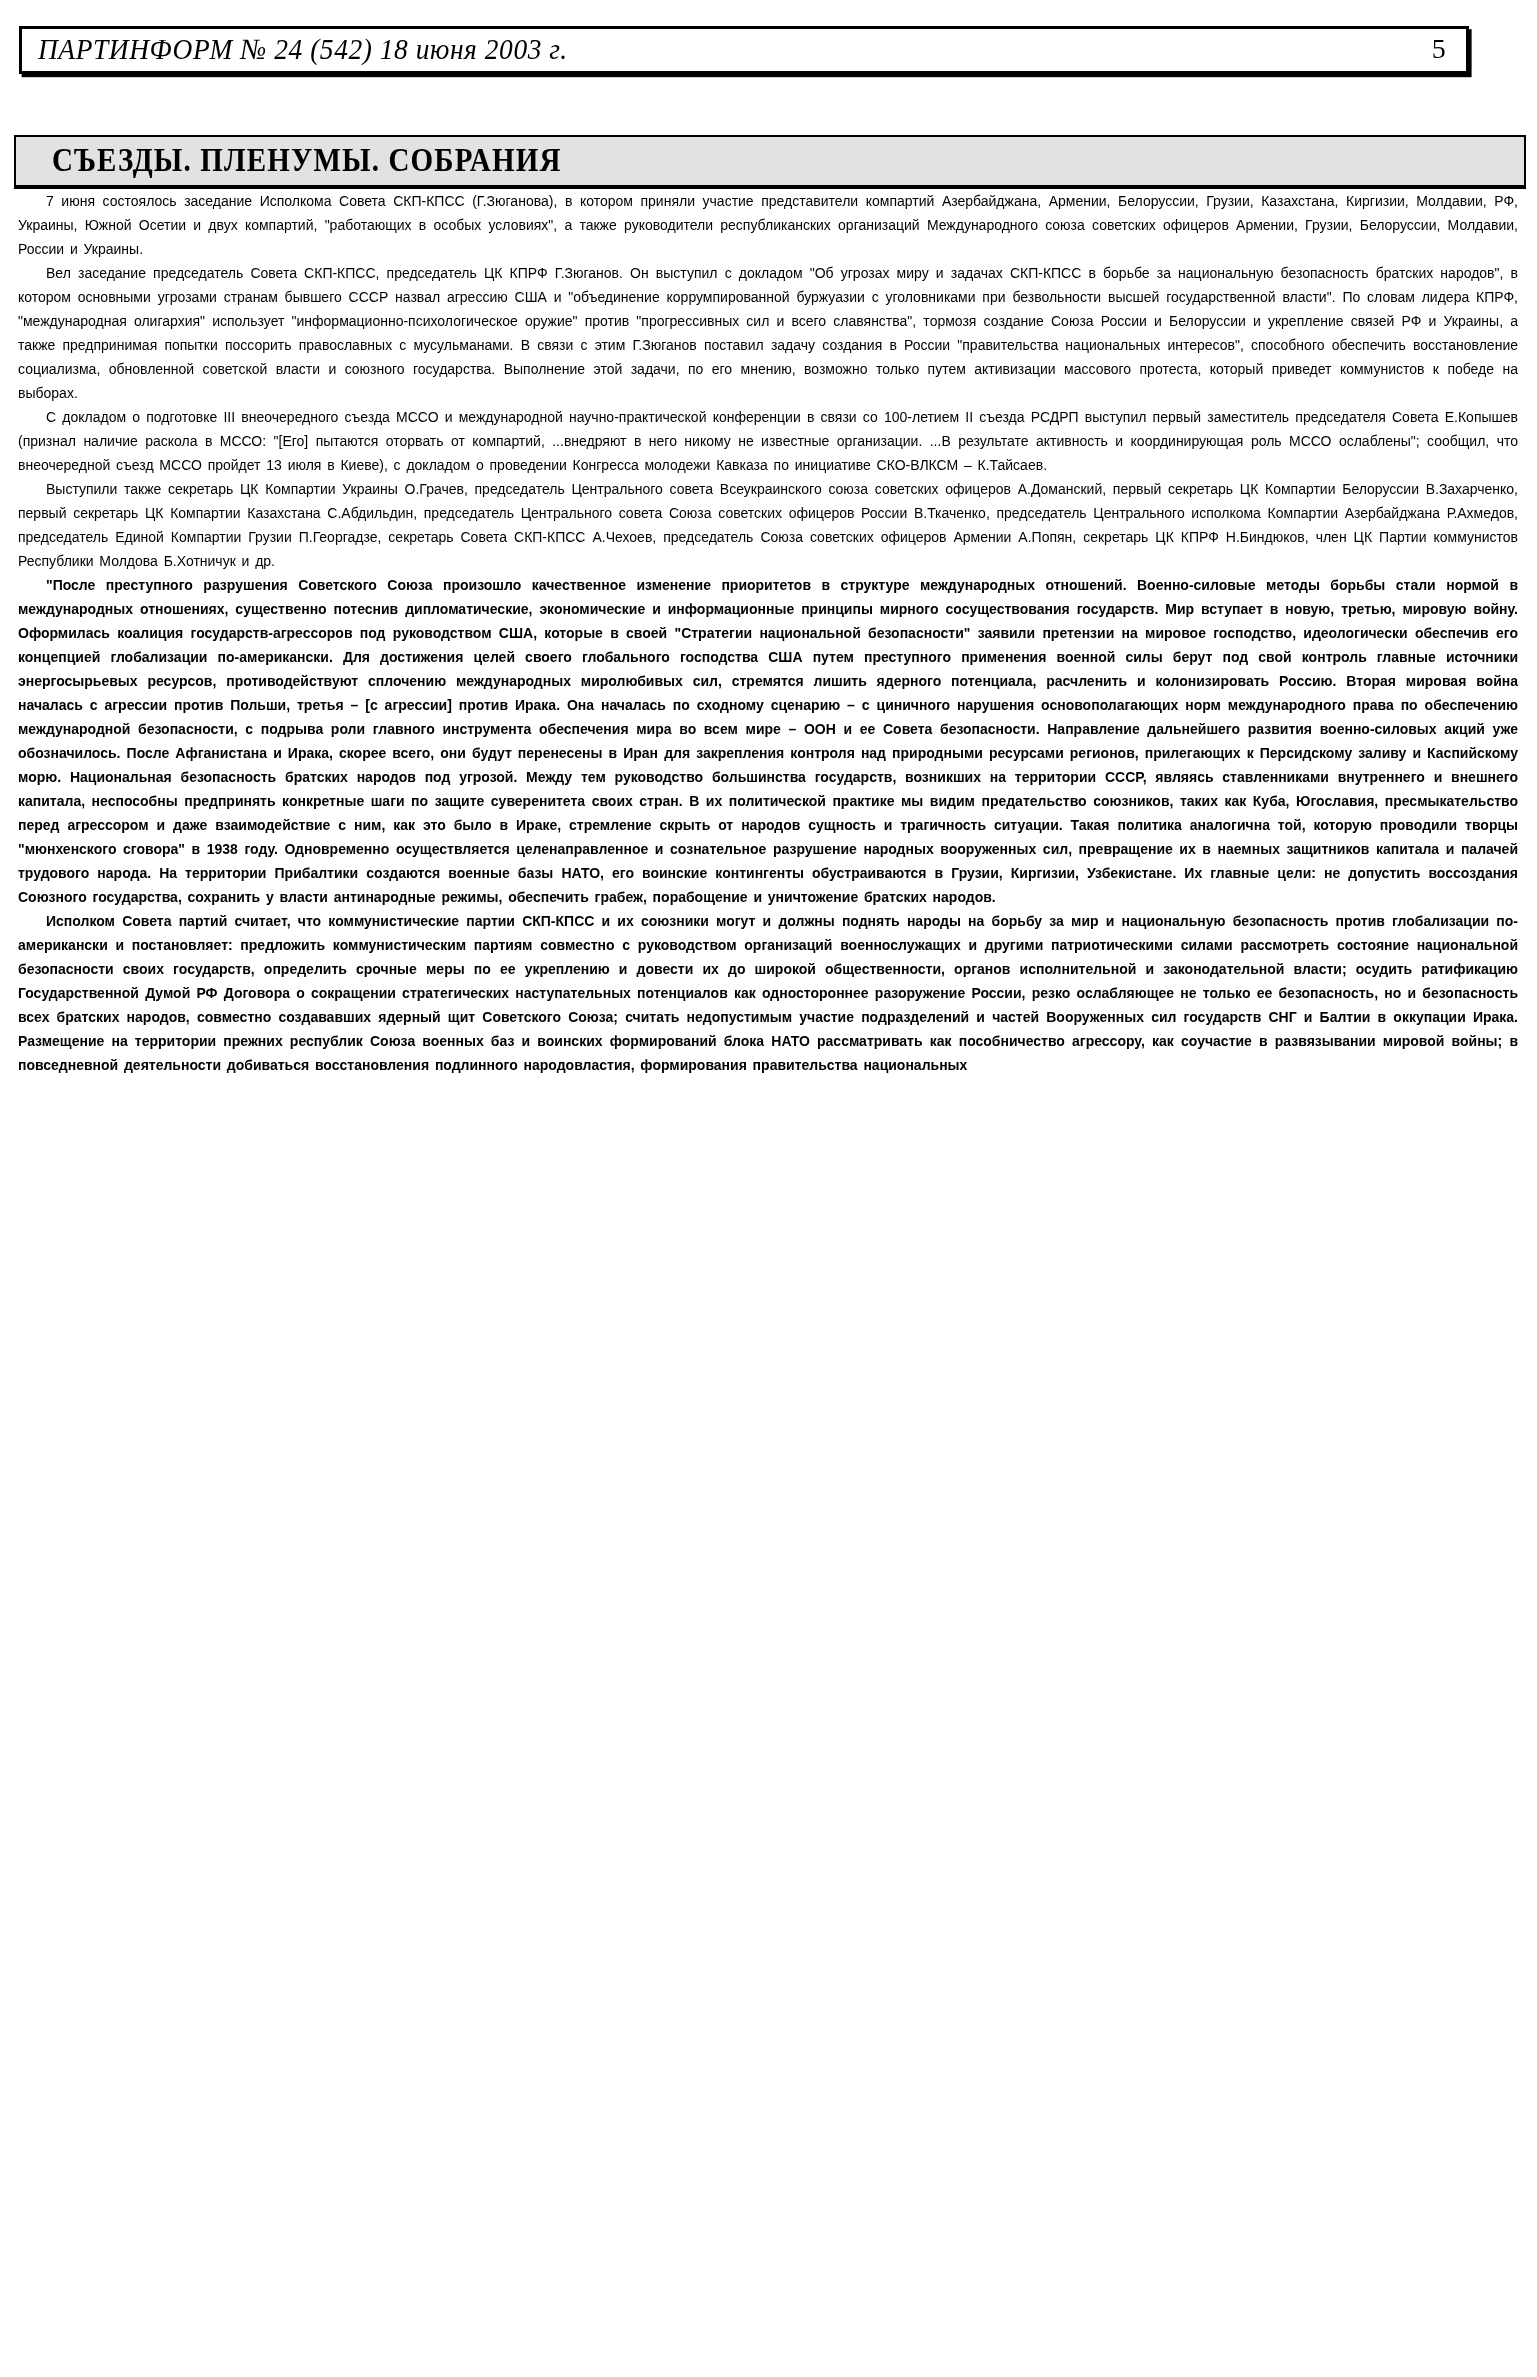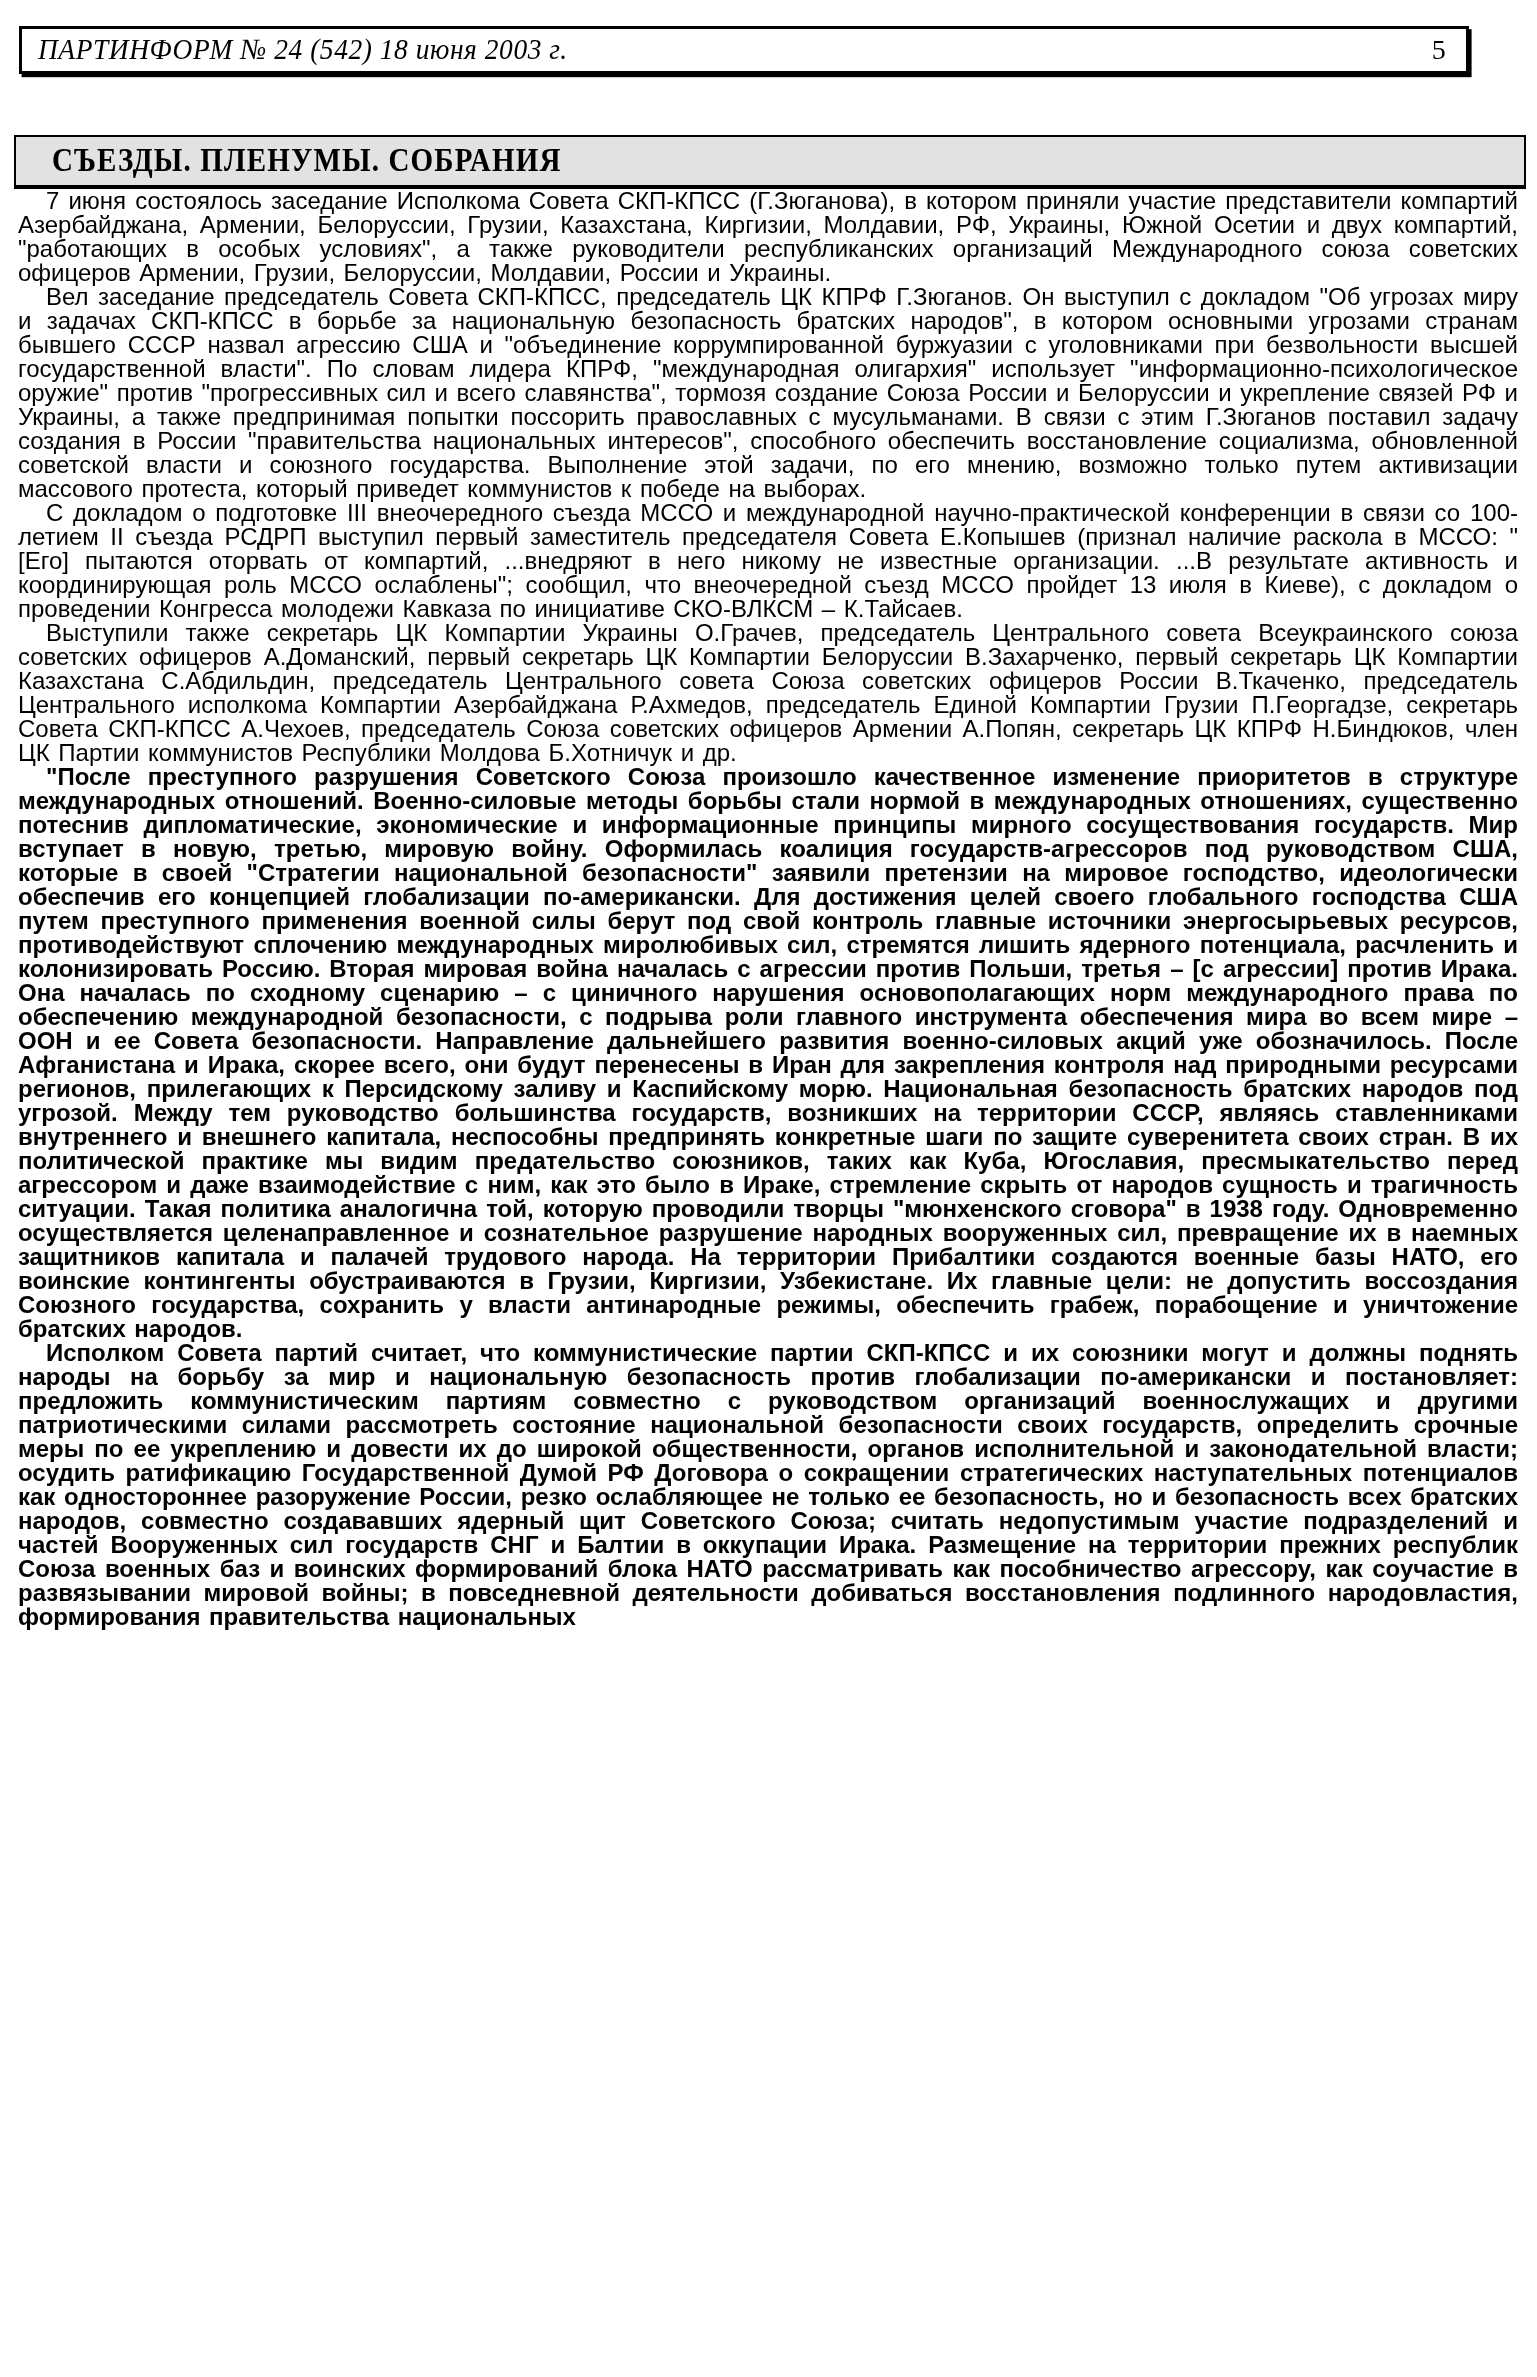--- a/index.html
+++ b/index.html
@@ -25,21 +25,21 @@
 
   
   .running-head {
     box-sizing: border-box;
     width: 1450px;
     margin-left: 1.3px;
     border: 3.2px solid #000;
     box-shadow: 2.6px 3.2px 0 #000;
     padding: 3.8px 16.7px 5.1px 15.4px;
     display: flex;
-    align-items: flex-end;
+    align-items: flex-start;
     justify-content: space-between;
     background: #fff;
   }
   .running-head .issue {
     font-family: "Liberation Serif", serif;
     font-style: italic;
     font-size: 29.5px;
     letter-spacing: 0.6px;
     display: inline-block;
     transform: scaleX(0.93);
@@ -75,21 +75,21 @@
 
   
   .article-title {
     margin: 40px 0 9px 40px;
     font-family: "Liberation Sans", sans-serif;
     font-weight: bold;
     font-size: 25px;
     letter-spacing: 0;
   }
   .article-body {
-    font-size: 24px;
+    font-size: 14px;
     line-height: 24px;
     text-align: justify;
     word-spacing: 1.9px;
   }
   .article-body .para {
     margin: 0;
     text-indent: 28px;
   }
   .article-body .para.bold {
     font-weight: bold;

